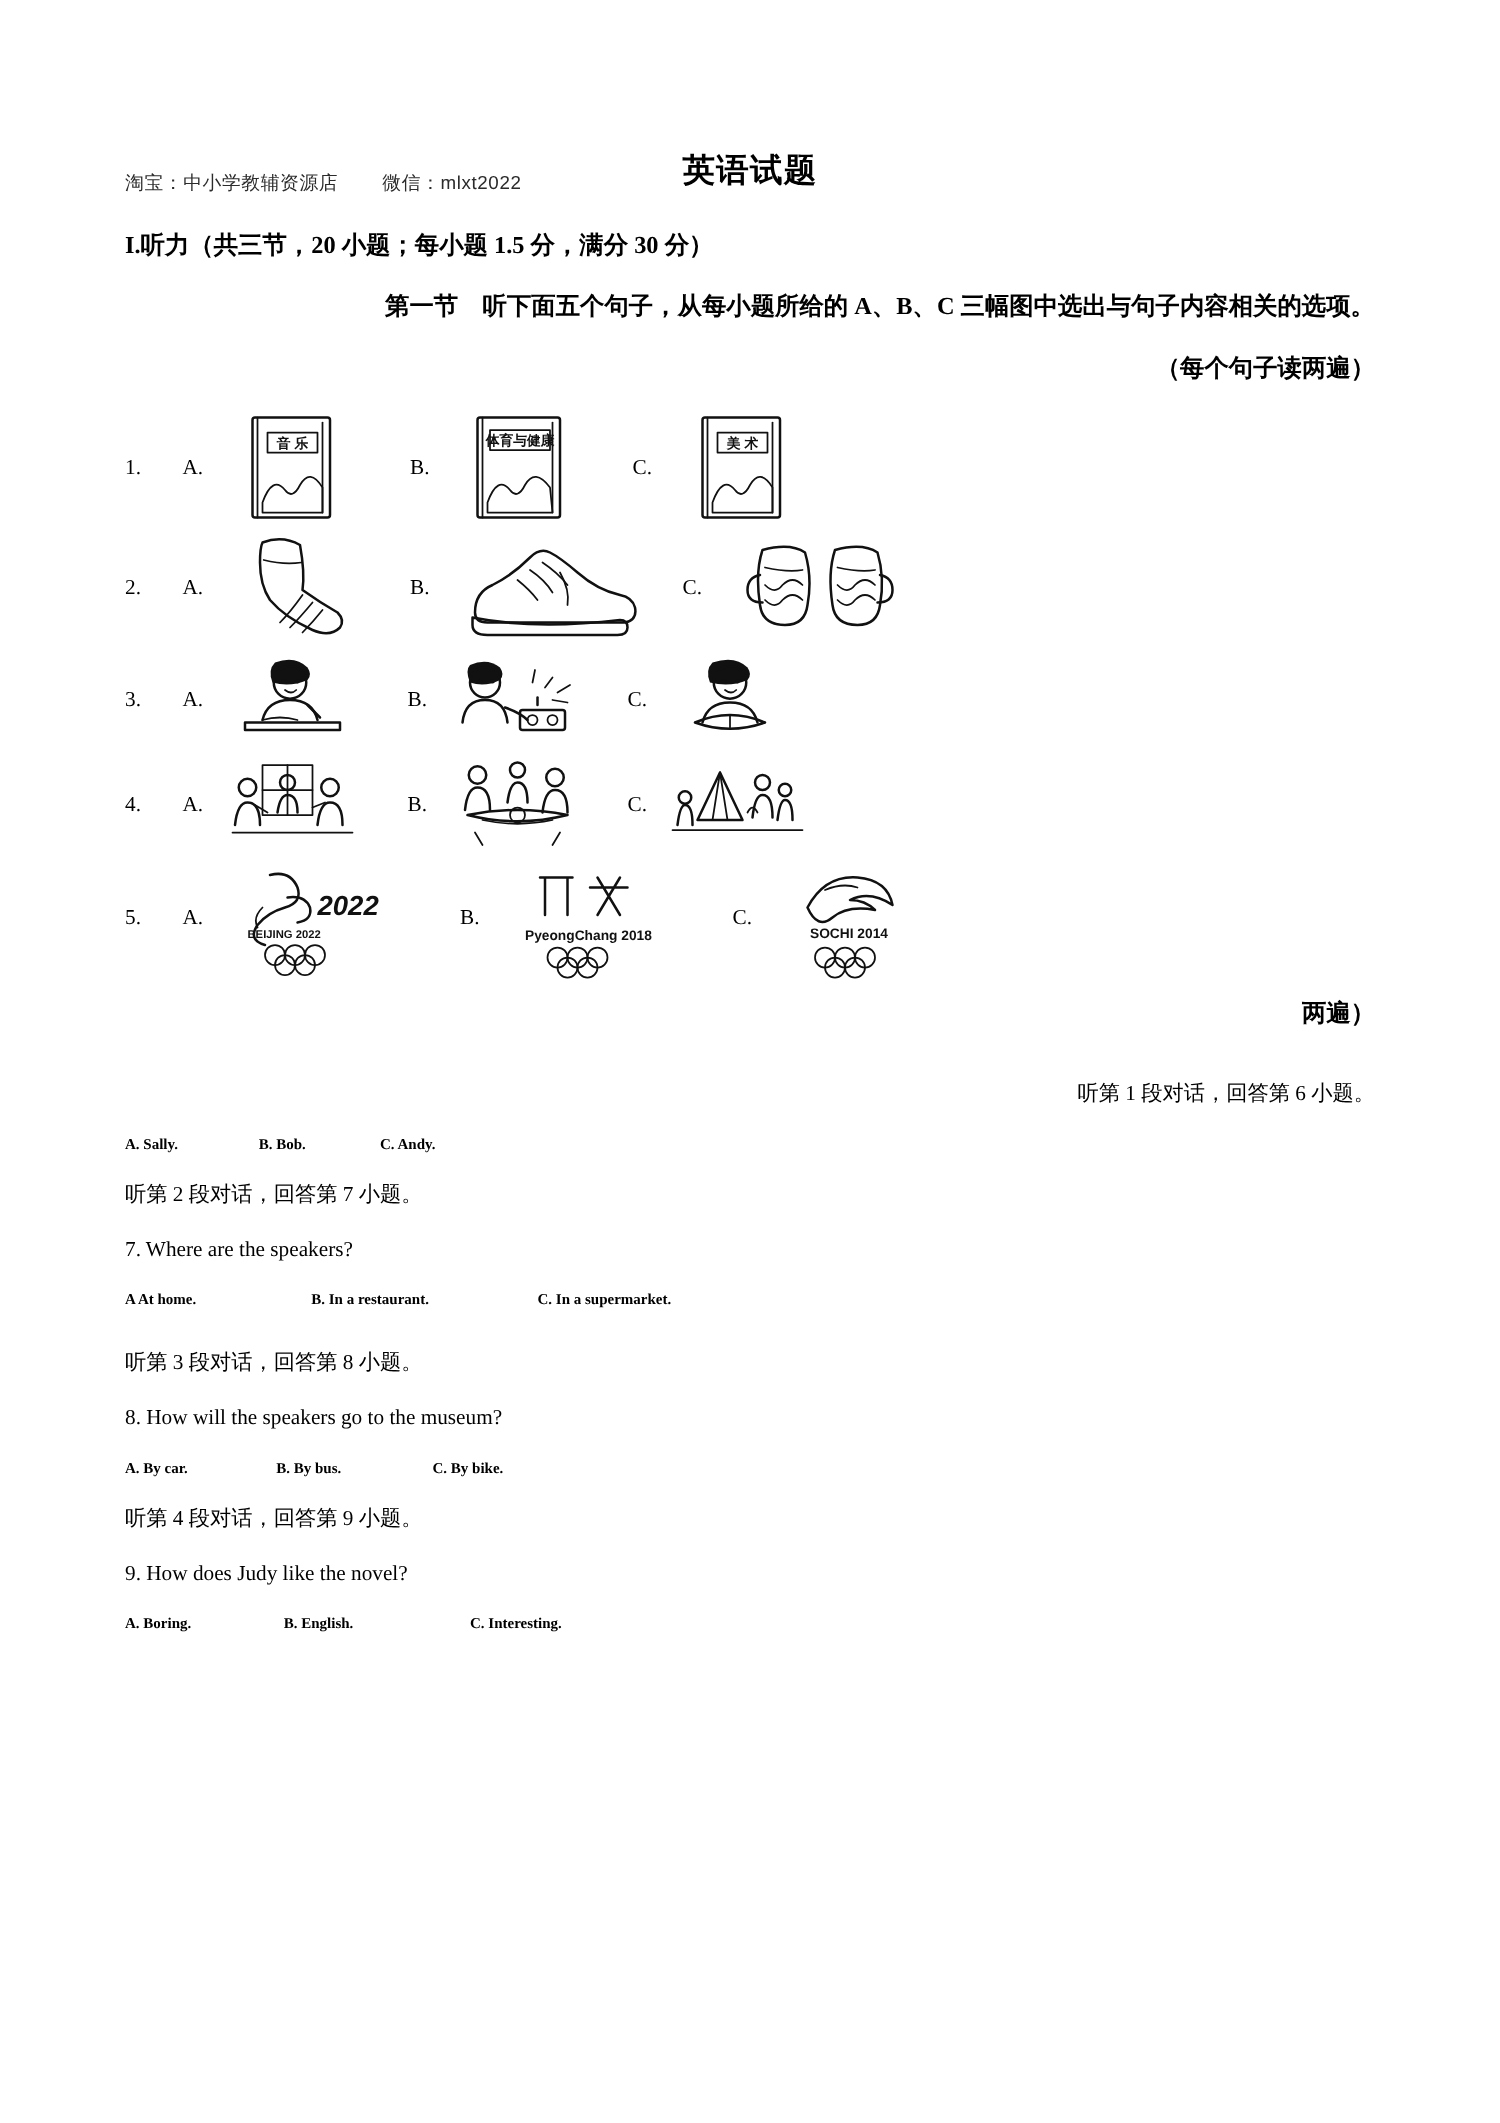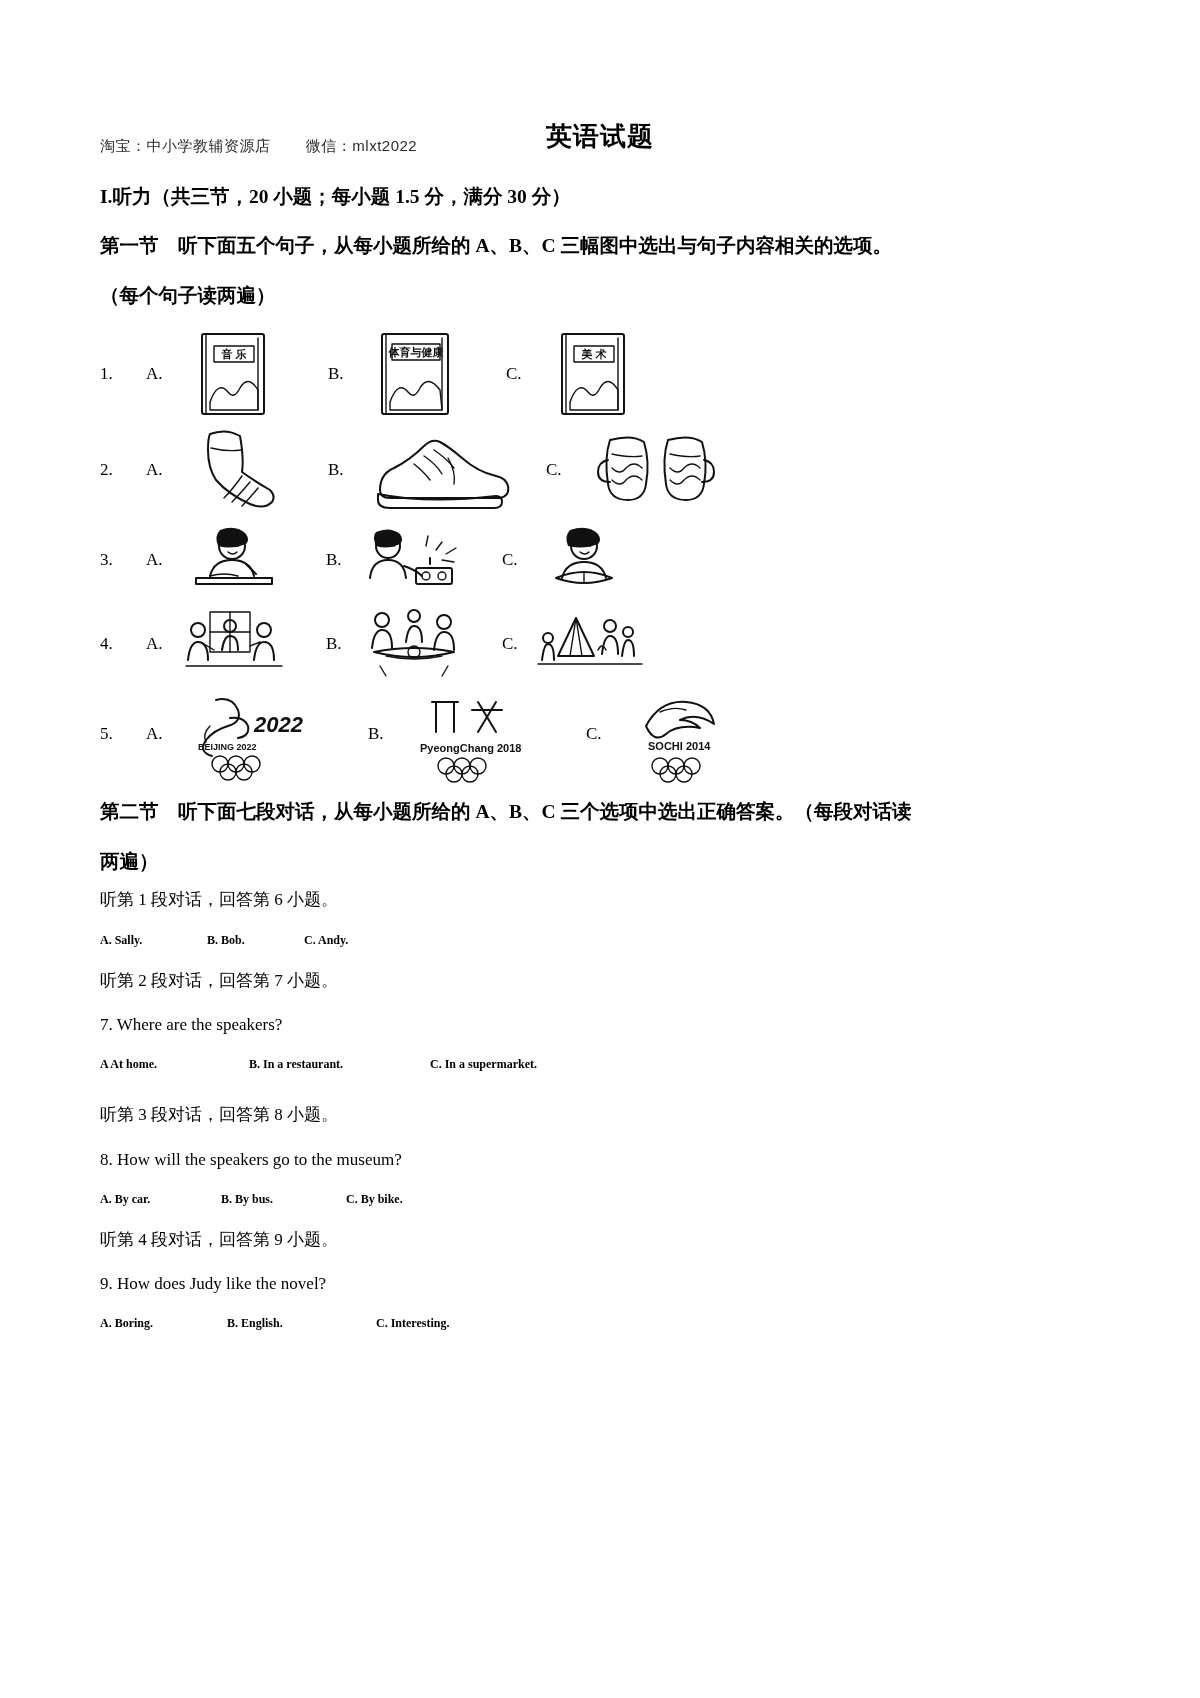--- a/index.html
+++ b/index.html
@@ -46,25 +46,27 @@
     font-weight: bold;
     margin-top: 26px;
     line-height: 1.75;
     font-family: Liberation Serif, serif;
   }
   .sec-head2 {
     font-size: 19.5px;
     font-weight: bold;
     margin-top: 14px;
     line-height: 1.85;
+    text-align: right;
   }
   .para {
     font-size: 17px;
     line-height: 1.6;
-    margin-top: 6px;
+    margin-top: 31px;
+    text-align: right;
   }
   .q-line {
     font-size: 17px;
     line-height: 1.6;
     margin-top: 17px;
   }
   .opt-line {
     font-size: 12px;
     line-height: 1.6;
     margin-top: 17px;
@@ -384,21 +386,20 @@
               <circle cx="72" cy="78" r="8"></circle>
             <circle cx="48" cy="86" r="8"></circle>
               <circle cx="64" cy="86" r="8"></circle>
           </g>
         </svg>
       </div>
     </div>
 
   </div>
 
-  <div class="sec-head2">第二节　听下面七段对话，从每小题所给的 A、B、C 三个选项中选出正确答案。（每段对话读</div>
   <div class="sec-head2">两遍）</div>
 
   <div>
 
     <div class="para">听第 1 段对话，回答第 6 小题。</div>
     <div class="opt-line">
       <span class="o" style="min-width:104px">A. Sally.</span>
       <span class="o" style="min-width:94px">B. Bob.</span>
       <span class="o">C. Andy.</span>
     </div>

